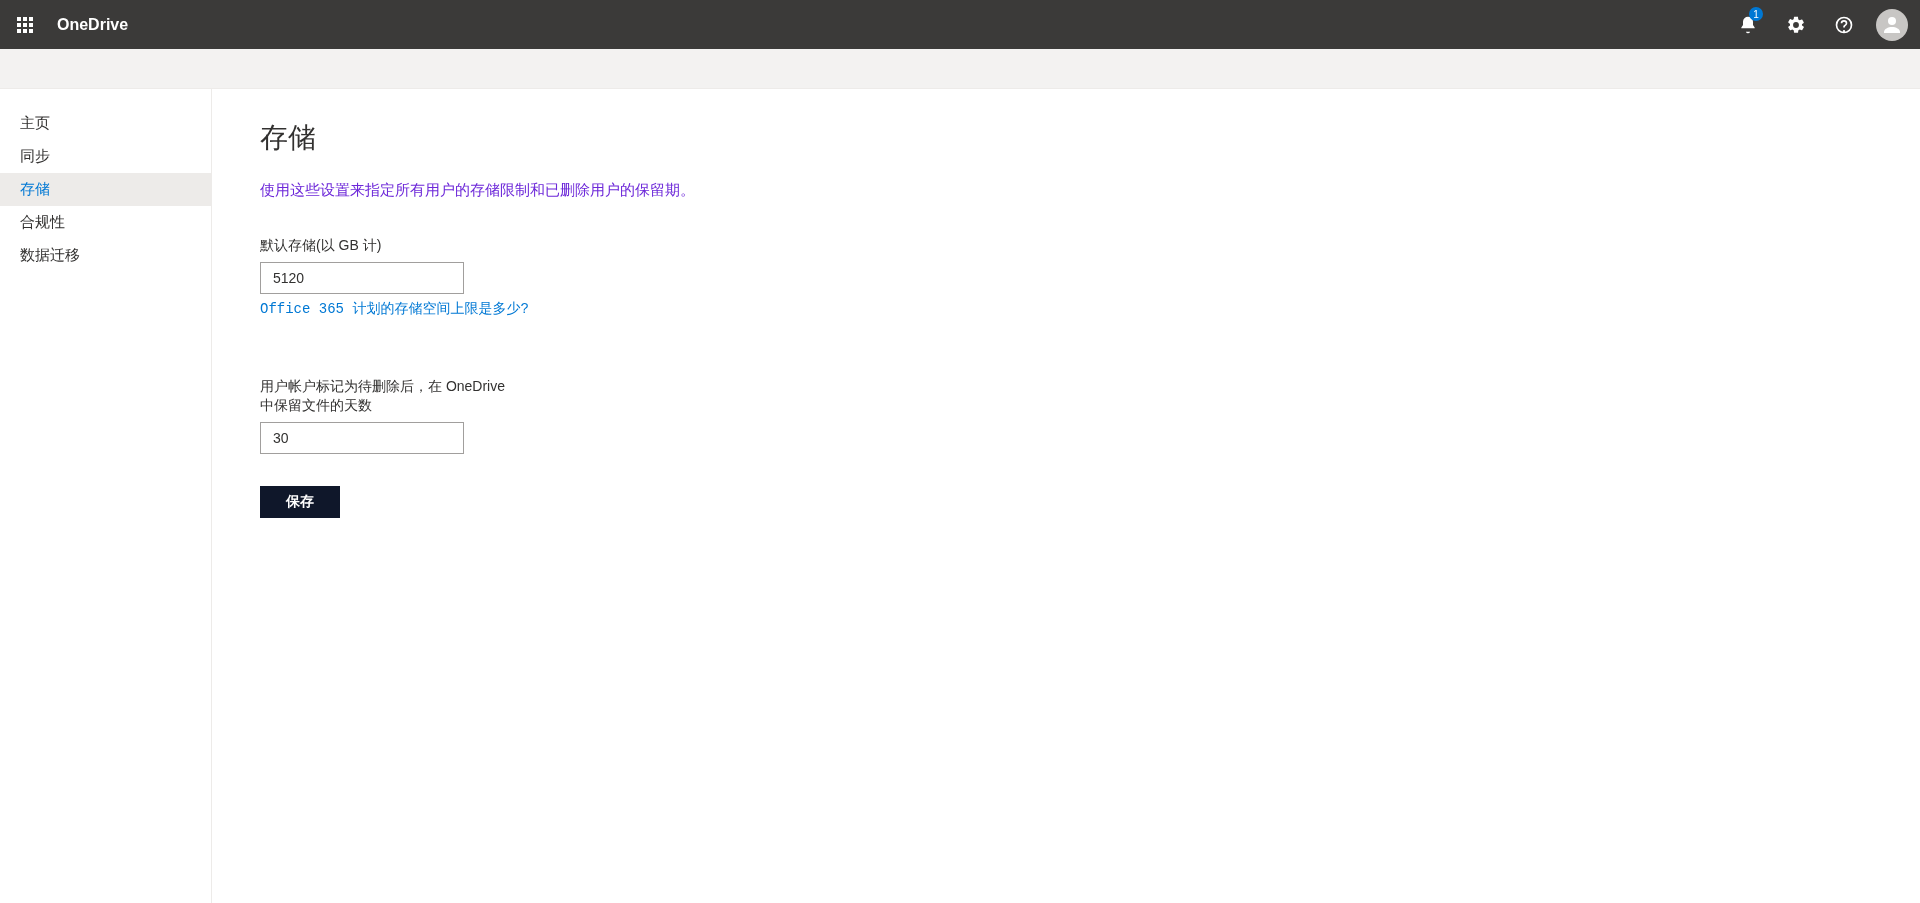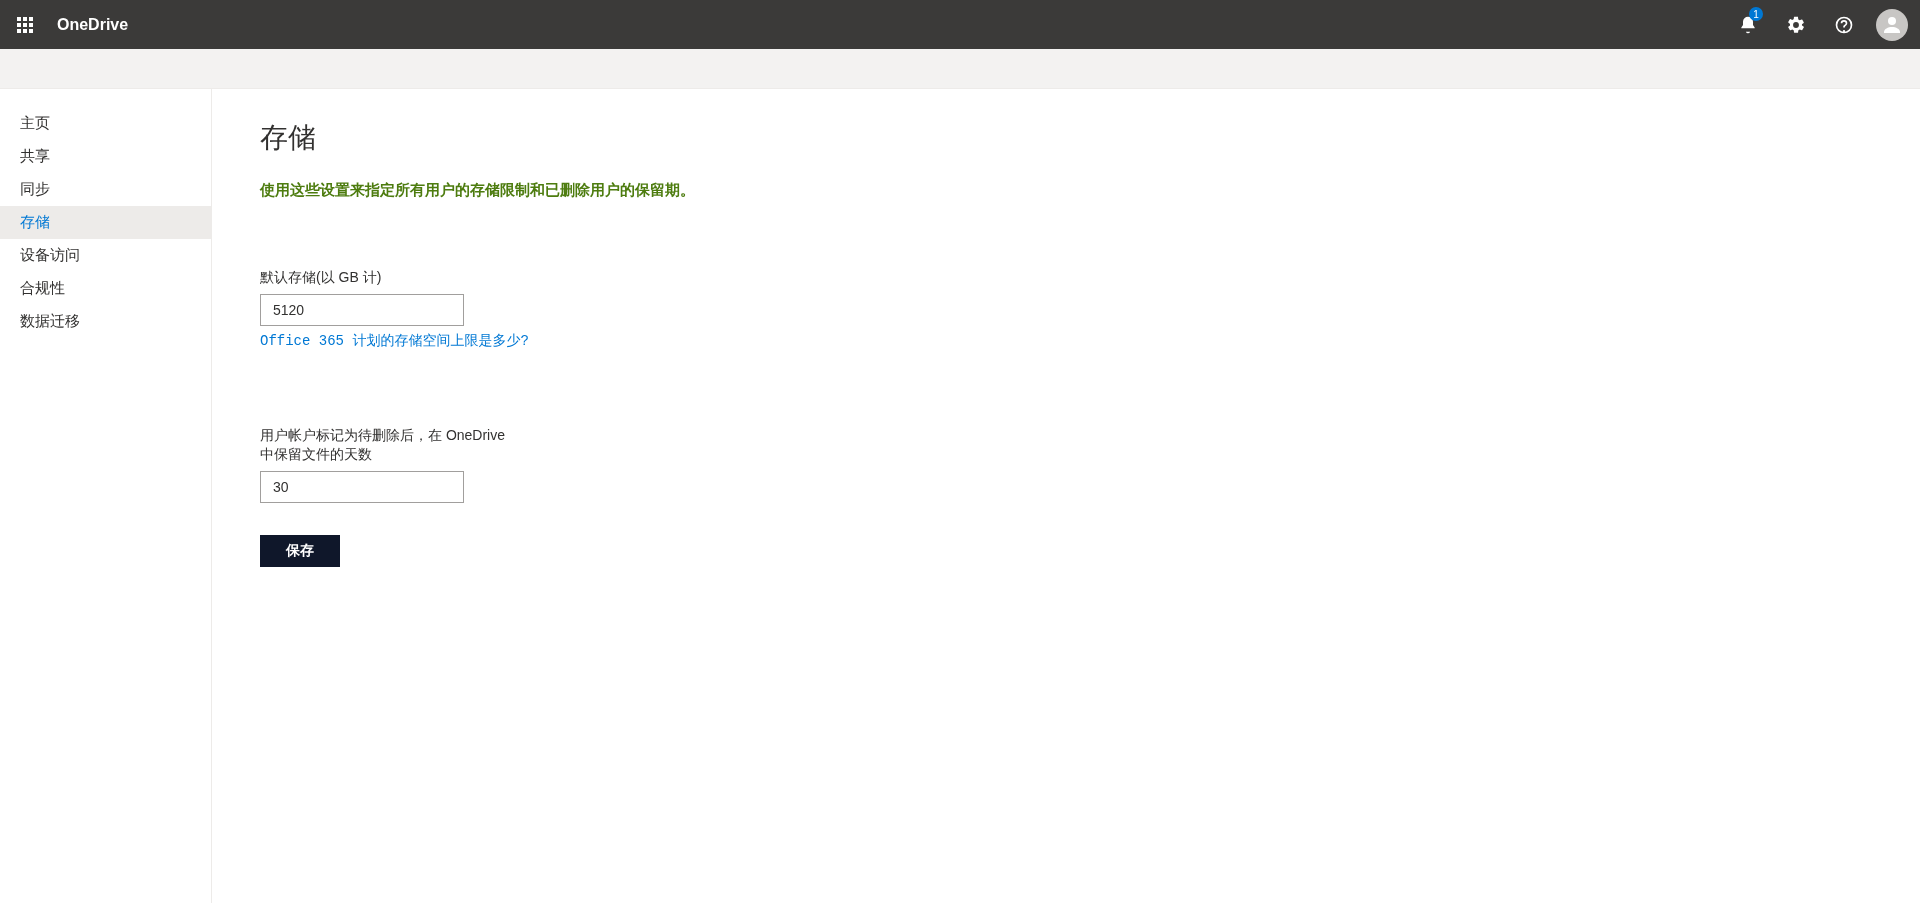--- a/index.html
+++ b/index.html
@@ -128,23 +128,22 @@
   position: relative;
 }
 .page-title {
   font-size: 28px;
   font-weight: 400;
   color: #323130;
   margin-bottom: 24px;
 }
 .page-desc {
   font-size: 15px;
-  color: #4d7c0f;
-  margin-bottom: 68px;
-  font-weight: bold;
+  color: #6d28d9;
+  margin-bottom: 36px;
 }
 .field-label {
   font-size: 14px;
   color: #323130;
   margin-bottom: 6px;
   max-width: 250px;
   line-height: 1.4;
 }
 .input-box {
   width: 204px;
@@ -157,21 +156,21 @@
 }
 .link {
   color: #0078d4;
   font-size: 14px;
   text-decoration: none;
   cursor: pointer;
   display: inline-block;
   margin-top: 6px;
   font-family: Liberation Mono, monospace;
 }
-.field-group { margin-bottom: 76px; }
+.field-group { margin-bottom: 59px; }
 .field-group2 { margin-bottom: 32px; }
 .save-btn {
   background: #0f172a;
   color: #fff;
   border: none;
   height: 32px;
   padding: 0 20px;
   font-size: 14px;
   font-weight: 600;
   cursor: pointer;
@@ -230,30 +229,24 @@
 
 <div class="subbar"></div>
 
 <div class="layout">
 
   <nav class="sidebar">
     <div class="nav-item">
         <span>主页</span>
       </div>
     <div class="nav-item">
-        <span>共享</span>
-      </div>
-    <div class="nav-item">
         <span>同步</span>
       </div>
     <div class="nav-item active">
         <span>存储</span>
-      </div>
-    <div class="nav-item">
-        <span>设备访问</span>
       </div>
     <div class="nav-item">
         <span>合规性</span>
       </div>
     <div class="nav-item">
         <span>数据迁移</span>
       </div>
   </nav>
 
   <main class="main">

